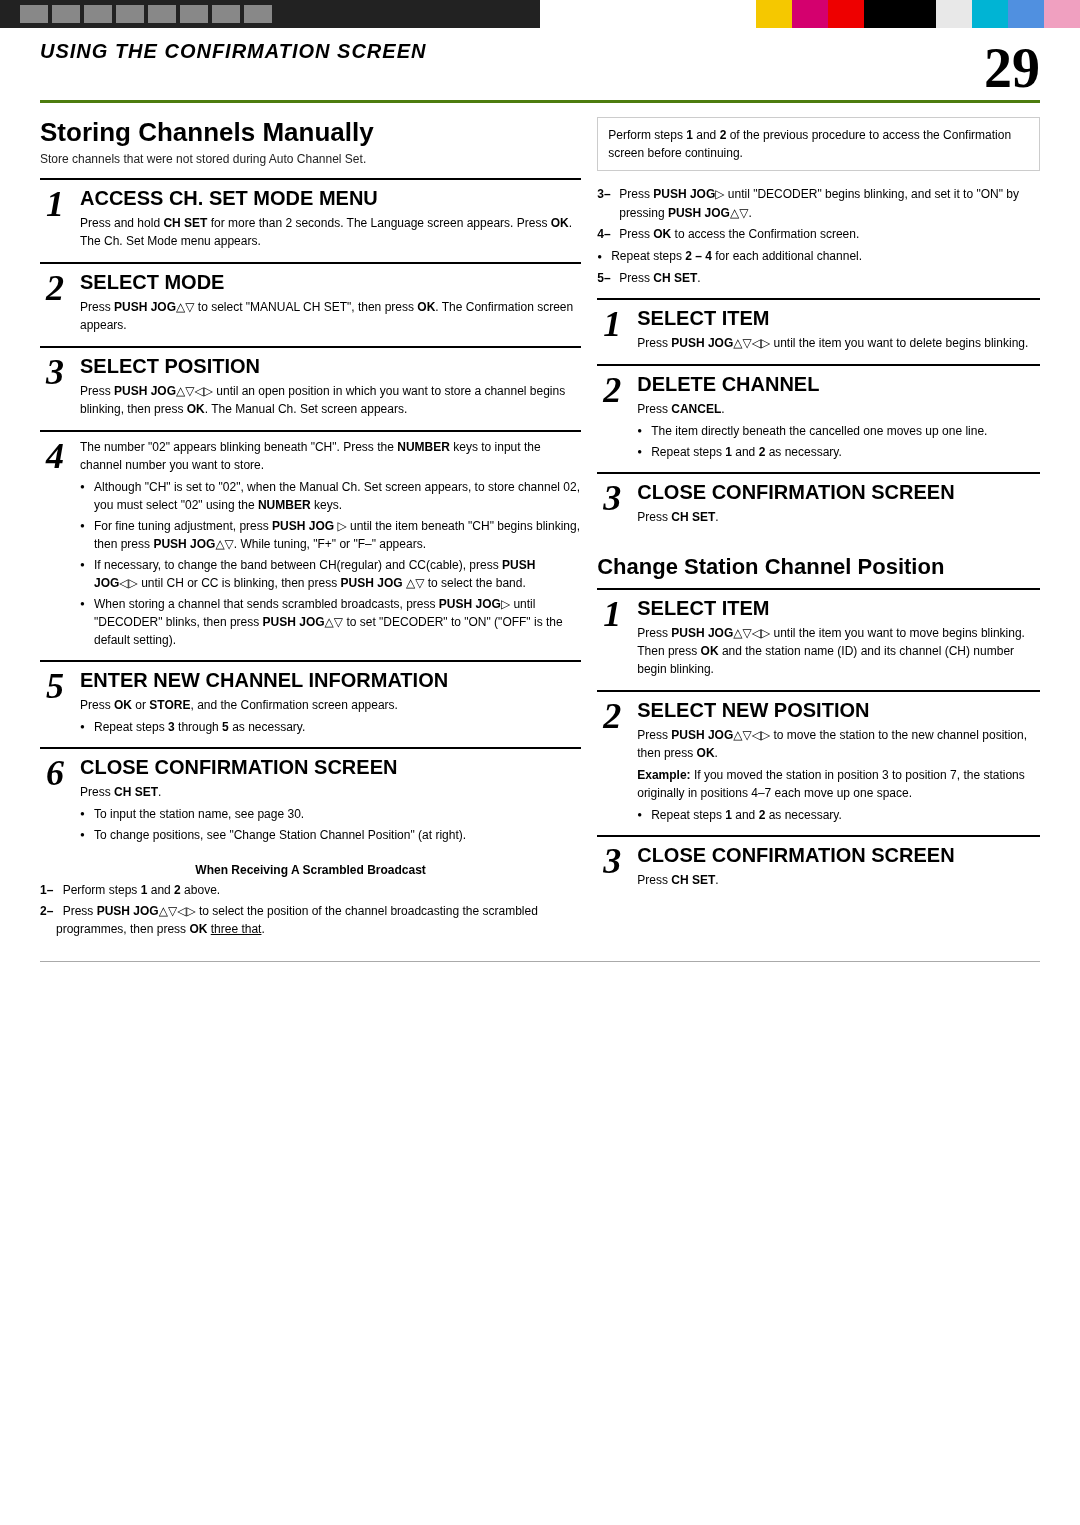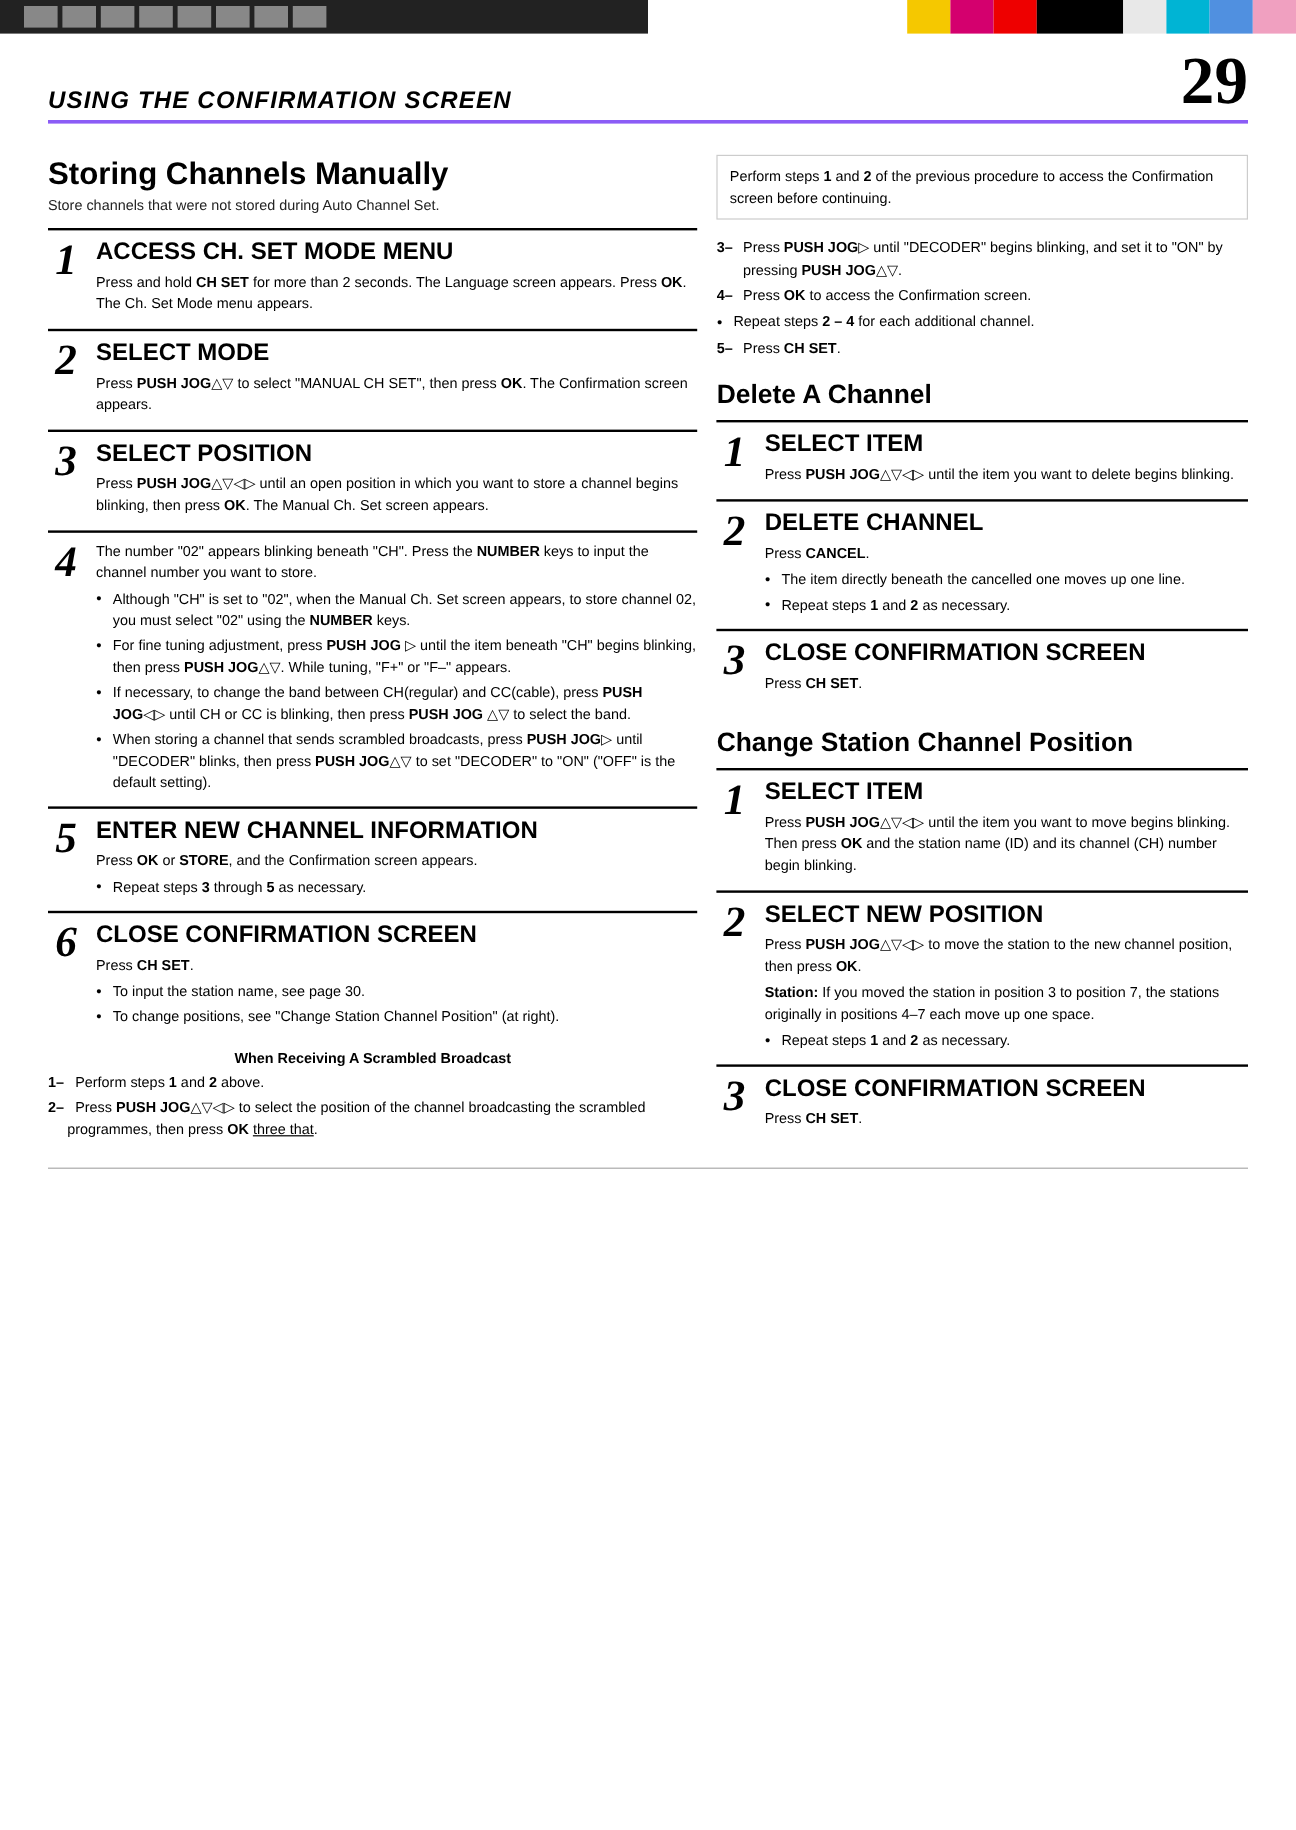--- a/index.html
+++ b/index.html
@@ -53,23 +53,23 @@
 
     
     .page {
       padding: 12px 40px 30px 40px;
       position: relative;
     }
 
     
     .page-header {
       display: flex;
-      align-items: flex-end;
-      border-bottom: 3px solid #8b5cf6;
-      margin-bottom: 26px;
+      align-items: flex-start;
+      border-bottom: 3px solid #4d7c0f;
+      margin-bottom: 14px;
       padding-bottom: 4px;
     }
     .page-header-title {
       font-style: italic;
       font-weight: bold;
       font-size: 20px;
       text-transform: uppercase;
       letter-spacing: 1px;
       flex: 1;
     }
@@ -431,21 +431,20 @@
         </div>
         <div class="plain-step-bullet">
           Repeat steps <b>2 – 4</b> for each additional channel.
         </div>
         <div class="plain-step">
           <span class="plain-step-num">5–</span>
           <span class="plain-step-text">Press <b>CH SET</b>.</span>
         </div>
       </div>
 
-      <div class="sub-section-title">Delete A Channel</div>
 
       <div class="step-block-right">
         <div class="step-number-right">1</div>
         <div class="step-content-right">
           <div class="step-heading">SELECT ITEM</div>
           <div class="step-text">Press <b>PUSH JOG</b>△▽◁▷ until the item you want to delete begins blinking.</div>
         </div>
       </div>
 
       <div class="step-block-right">
@@ -476,21 +475,21 @@
           <div class="step-heading">SELECT ITEM</div>
           <div class="step-text">Press <b>PUSH JOG</b>△▽◁▷ until the item you want to move begins blinking. Then press <b>OK</b> and the station name (ID) and its channel (CH) number begin blinking.</div>
         </div>
       </div>
 
       <div class="step-block-right">
         <div class="step-number-right">2</div>
         <div class="step-content-right">
           <div class="step-heading">SELECT NEW POSITION</div>
           <div class="step-text">Press <b>PUSH JOG</b>△▽◁▷ to move the station to the new channel position, then press <b>OK</b>.</div>
-          <div class="example-text"><b>Station:</b> If you moved the station in position 3 to position 7, the stations originally in positions 4–7 each move up one space.</div>
+          <div class="example-text"><b>Example:</b> If you moved the station in position 3 to position 7, the stations originally in positions 4–7 each move up one space.</div>
           <ul class="step-bullets-right">
             <li>Repeat steps <b>1</b> and <b>2</b> as necessary.</li>
           </ul>
         </div>
       </div>
 
       <div class="step-block-right">
         <div class="step-number-right">3</div>
         <div class="step-content-right">
           <div class="step-heading">CLOSE CONFIRMATION SCREEN</div>

